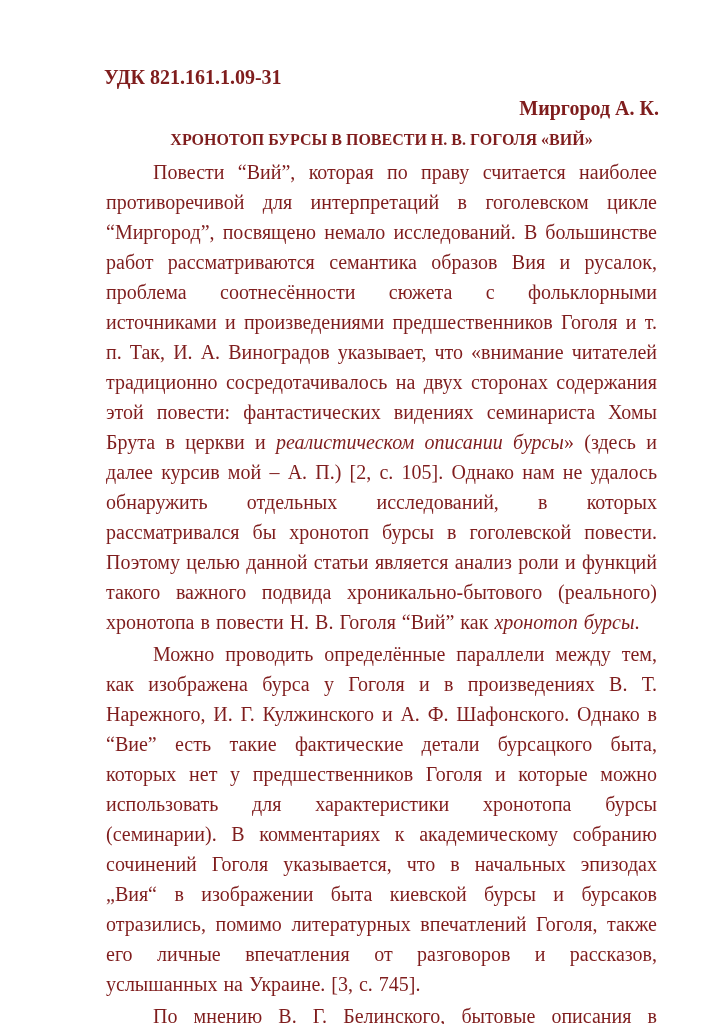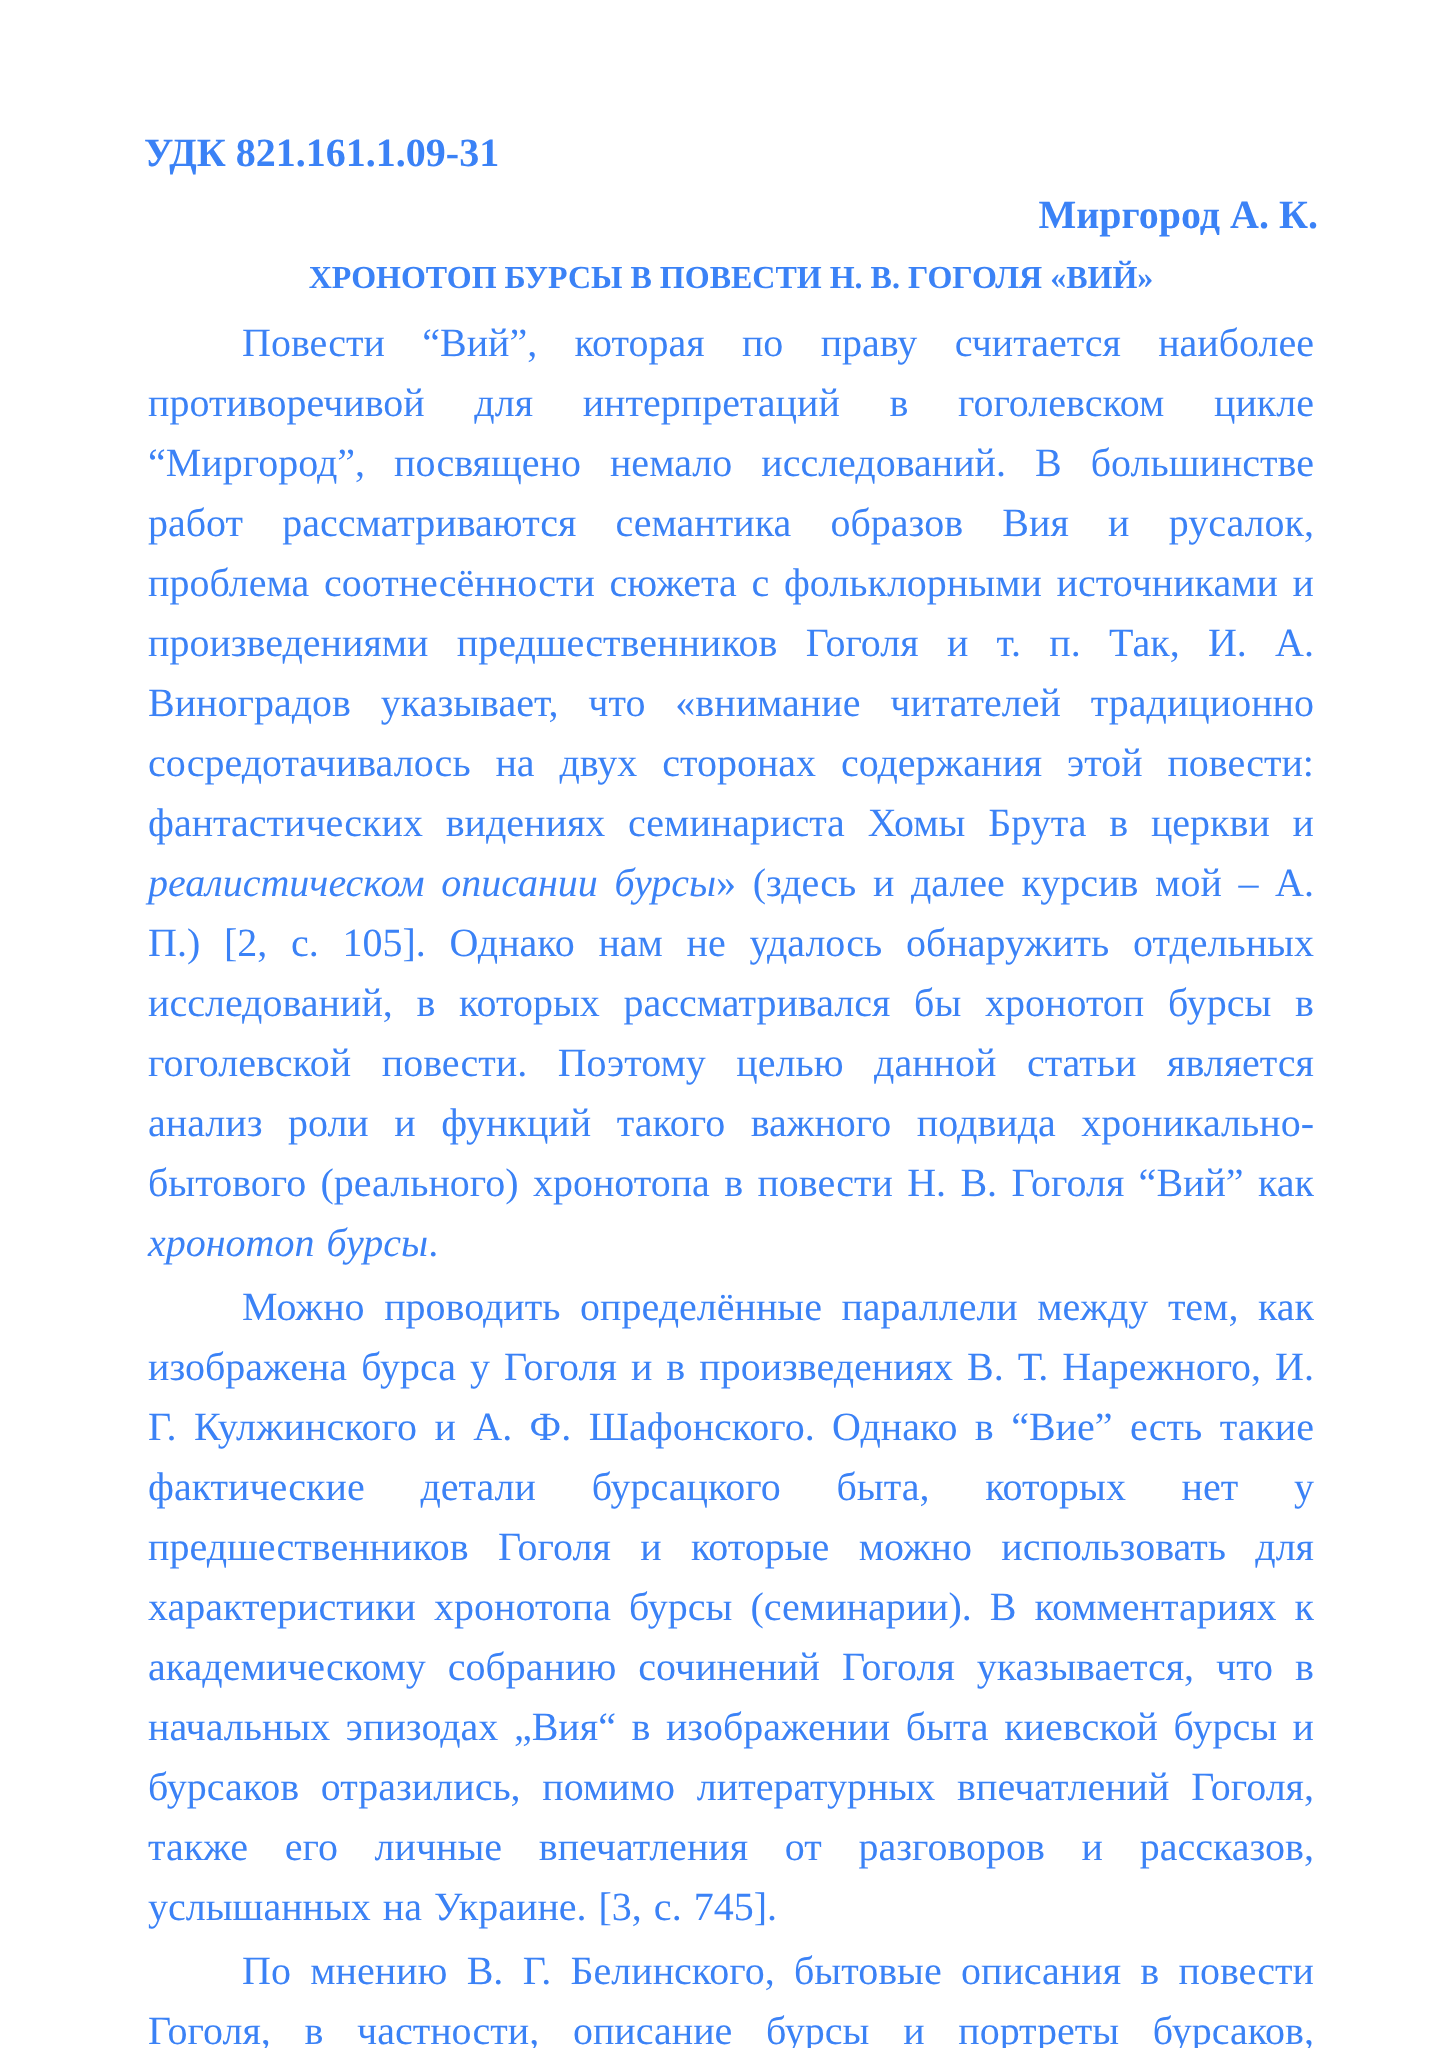--- a/index.html
+++ b/index.html
@@ -6,24 +6,24 @@
     margin: 0;
     padding: 0;
     background: #ffffff;
   }
   .page {
     position: relative;
     box-sizing: border-box;
     width: 724px;
     height: 1024px;
     background: #ffffff;
-    color: #3b82f6;
+    color: #7f1d1d;
     font-family: "Liberation Serif", "DejaVu Serif", serif;
     font-size: 20px;
-    padding: 62px 65px 0 72px;
+    padding: 62px 65px 0 104px;
     overflow: hidden;
   }
   .udc {
     font-weight: bold;
     text-align: left;
     line-height: 31px;
   }
   .author {
     font-weight: bold;
     text-align: right;

